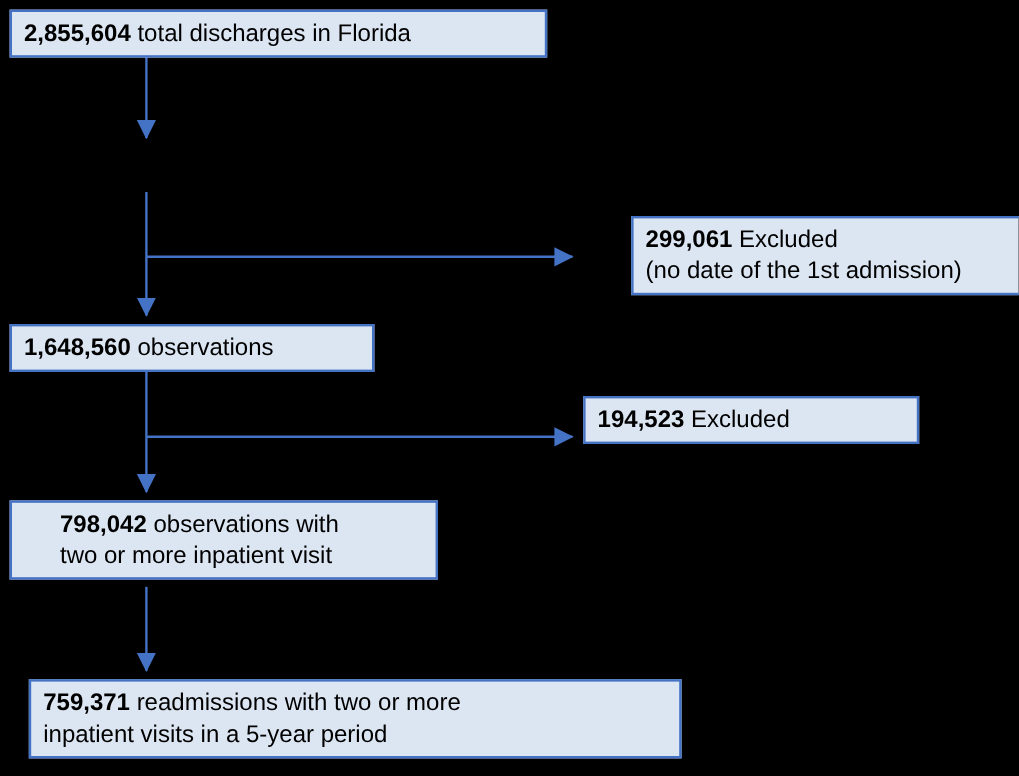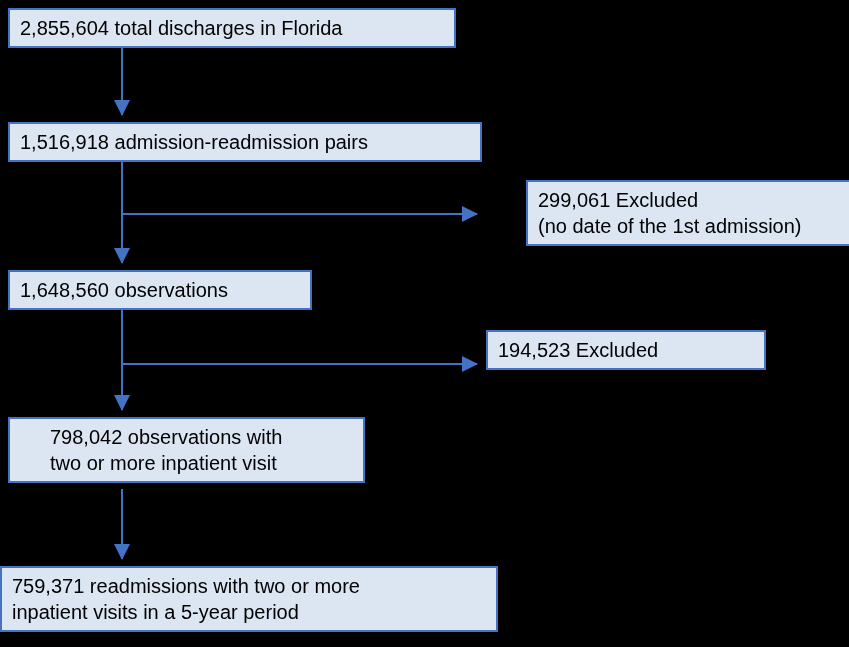--- a/index.html
+++ b/index.html
@@ -19,36 +19,36 @@
     overflow: hidden;
   }
   .box {
     position: absolute;
     box-sizing: border-box;
     background: #dce6f2;
     border: 2px solid #4472c4;
     padding: 5px 10px;
   }
   .box .num {
-    font-weight: normal;
+    font-weight: bold;
   }
   .arrows {
     position: absolute;
     left: 0;
     top: 0;
     pointer-events: none;
   }
   
   .b-total  { left: 8px;   top: 8px;   width: 448px; }
   .b-pairs  { left: 8px;   top: 122px; width: 474px; }
   .b-excl1  { left: 486px; top: 180px; width: 356px; margin-left: 40px; }
   .b-obs    { left: 8px;   top: 270px; width: 304px; }
   .b-excl2  { left: 486px; top: 330px; width: 280px; }
   .b-two    { left: 8px;   top: 417px; width: 357px; padding-left: 40px; }
-  .b-readm  { left: 0;   top: 566px; width: 498px; }
+  .b-readm  { left: 24px;   top: 566px; width: 544px; }
 </style>
 </head>
 <body>
 
 <div class="canvas">
 
   <svg class="arrows" width="849" height="647">
     <defs>
       <marker id="arrowhead" markerWidth="9" markerHeight="9" refX="7.5" refY="4" orient="auto">
         <path d="M0,0 L8,4 L0,8 z" fill="#4472c4"></path>
@@ -60,24 +60,20 @@
     <line x1="122" y1="308" x2="122" y2="410" stroke-width="2" marker-end="url(#arrowhead)" stroke="#4472c4"></line>
     <line x1="122" y1="364" x2="477" y2="364" stroke-width="2" marker-end="url(#arrowhead)" stroke="#4472c4"></line>
     <line x1="122" y1="489" x2="122" y2="559" stroke-width="2" marker-end="url(#arrowhead)" stroke="#4472c4"></line>
   </svg>
 
   <div class="box b-total">
     <div><span class="num">2,855,604</span> <span>total discharges in Florida</span></div>
     <div></div>
   </div>
 
-  <div class="box b-pairs">
-    <div><span class="num">1,516,918</span> <span>admission-readmission pairs</span></div>
-    <div></div>
-  </div>
 
   <div class="box b-excl1">
     <div><span class="num">299,061</span> <span>Excluded</span></div>
     <div>(no date of the 1st admission)</div>
   </div>
 
   <div class="box b-obs">
     <div><span class="num">1,648,560</span> <span>observations</span></div>
     <div></div>
   </div>

